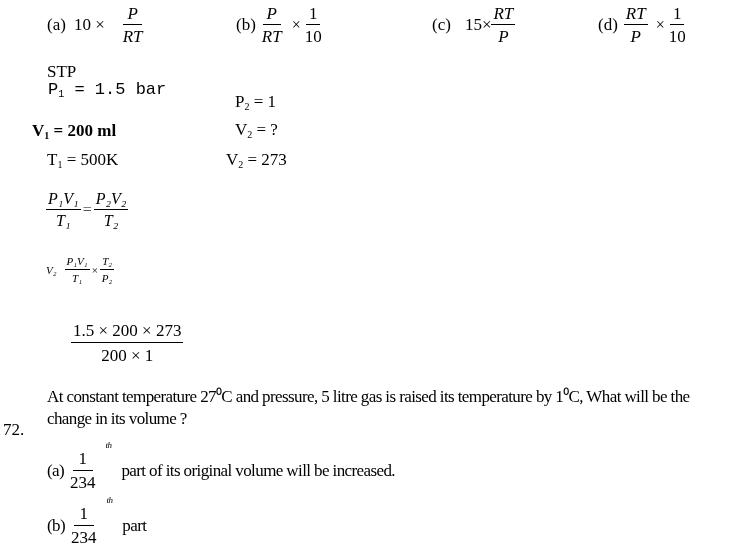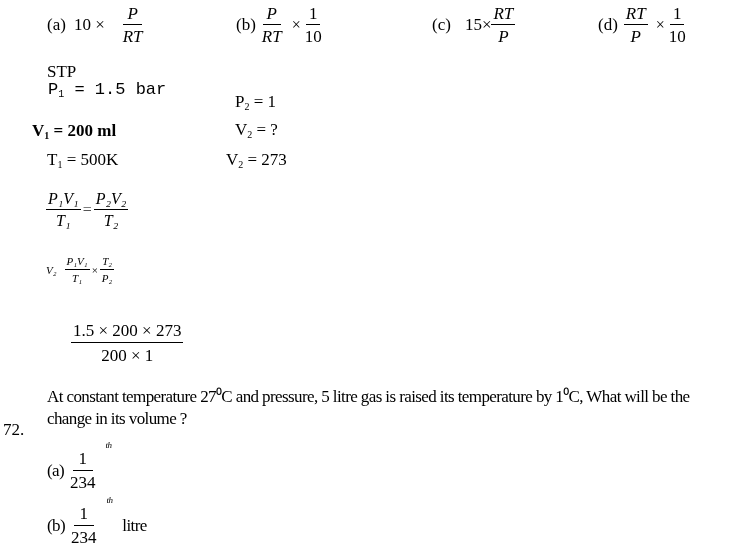--- a/index.html
+++ b/index.html
@@ -126,23 +126,24 @@
 <div class="abs cond" style="left:47px; top:384px;">At constant temperature 27⁰C and pressure, 5 litre gas is raised its temperature by 1⁰C, What will be the</div>
 <div class="abs cond" style="left:47px; top:409px;">change in its volume ?</div>
 
 <div class="abs row cond" style="left:47px; top:450px;">
   <span style="margin-right:4px;">(a)</span>
   <span class="frac" style="font-family:'Liberation Serif',serif; letter-spacing:0;">
     <span class="num" style="padding:0 6px 3px 6px;">1</span>
     <span class="den">234</span>
   </span>
   <span class="it" style="font-size:9px; align-self:flex-start; margin:-10px 0 0 8px;">th</span>
+  <span style="margin-left:10px;">part of its original volume will be increased.</span>
 </div>
 
 <div class="abs row cond" style="left:47px; top:505px;">
   <span style="margin-right:4px;">(b)</span>
   <span class="frac" style="font-family:'Liberation Serif',serif; letter-spacing:0;">
     <span class="num" style="padding:0 6px 3px 6px;">1</span>
     <span class="den">234</span>
   </span>
   <span class="it" style="font-size:9px; align-self:flex-start; margin:-10px 0 0 8px;">th</span>
-  <span style="margin-left:10px;">litre</span>
+  <span style="margin-left:10px;">part</span>
 </div>
 
 </body></html>

